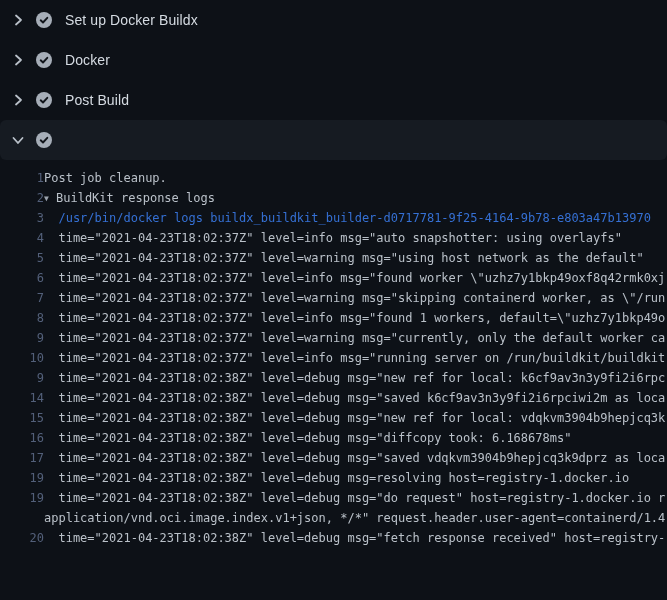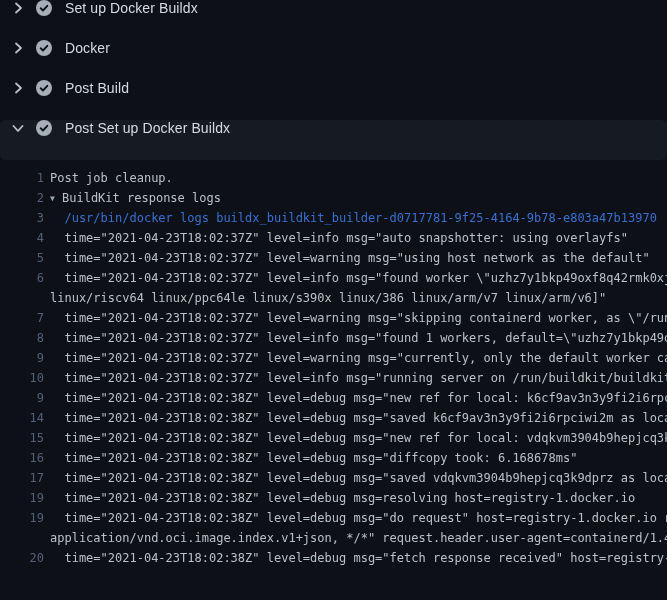--- a/index.html
+++ b/index.html
@@ -4,21 +4,21 @@
 <style>
   html, body { margin: 0; padding: 0; }
   body {
     width: 667px; height: 600px; overflow: hidden;
     background: var(--page-bg, #0d1117);
     font-family: "Liberation Sans", "DejaVu Sans", sans-serif;
   }
   
   .steps { width: 667px; }
   .step {
-    height: 40px; display: flex; align-items: flex-start;
+    height: 40px; display: flex; align-items: center;
     padding-left: 13px; box-sizing: border-box;
     border-radius: 6px; cursor: pointer;
   }
   .step.expanded { background: var(--expanded-row-bg, #161b22); }
   .chev {
     width: 10px; height: 16px; display: flex; align-items: center; justify-content: center;
     margin-right: 13px; color: var(--chevron, #b9c0c9); flex: none;
   }
   .chev svg { display: block; transition: none; }
   .step.expanded .chev svg { transform: rotate(90deg); }
@@ -33,21 +33,21 @@
     padding-top: 8px;
     font-family: "DejaVu Sans Mono", "Liberation Mono", monospace;
     font-size: 12px; line-height: 20px;
   }
   .lrow { display: flex; height: 20px; white-space: pre; flex-wrap: nowrap; }
   .ln {
     flex: 0 0 44px; text-align: right;
     color: var(--line-number, #53607a);
     text-decoration: none; cursor: pointer; user-select: none;
   }
-  .ltext { margin-left: 6px; color: var(--log-text, #bac1c9); }
+  .ltext { color: var(--log-text, #bac1c9); }
   .t-command .txt { color: var(--command-text, #3570d4); }
   .tri {
     display: inline-block; width: 12px; font-size: 8px;
     color: var(--triangle, #9ba3ad); cursor: pointer; vertical-align: 1px;
   }
 </style>
 </head>
 <body>
 
 <div class="steps">
@@ -101,21 +101,20 @@
       <svg width="10" height="12" viewBox="0 0 10 12">
         <path d="M3 1.5 L8 6 L3 10.5" fill="none" stroke="currentColor" stroke-width="1.8" stroke-linecap="round" stroke-linejoin="round"></path>
       </svg>
     </span>
     <span class="check">
       <svg width="16" height="16" viewBox="0 0 16 16">
         <circle cx="8" cy="8" r="8" fill="var(--check-circle-bg, #a6aeb8)"></circle>
         <path d="M4.7 8.3 L7 10.5 L11.3 5.8" fill="none" stroke="var(--check-mark, #11151b)" stroke-width="1.9" stroke-linecap="round" stroke-linejoin="round"></path>
       </svg>
     </span>
-    <span class="slabel">Post Set up Docker Buildx</span>
   </div>
 </div>
 <div class="log">
   <div id="log-body">
   <div class="lrow t-plain">
     <a class="ln">1</a>
     <span class="ltext"><span class="txt">Post job cleanup.</span></span>
   </div>
 
   <div class="lrow t-group">
@@ -136,24 +135,20 @@
   <div class="lrow t-plain">
     <a class="ln">5</a>
     <span class="ltext"><span class="txt">  time="2021-04-23T18:02:37Z" level=warning msg="using host network as the default"</span></span>
   </div>
 
   <div class="lrow t-plain">
     <a class="ln">6</a>
     <span class="ltext"><span class="txt">  time="2021-04-23T18:02:37Z" level=info msg="found worker \"uzhz7y1bkp49oxf8q42rmk0xj</span></span>
   </div>
 
-  <div class="lrow t-wrap">
-    <a class="ln"></a>
-    <span class="ltext"><span class="txt">linux/riscv64 linux/ppc64le linux/s390x linux/386 linux/arm/v7 linux/arm/v6]"</span></span>
-  </div>
 
   <div class="lrow t-plain">
     <a class="ln">7</a>
     <span class="ltext"><span class="txt">  time="2021-04-23T18:02:37Z" level=warning msg="skipping containerd worker, as \"/run</span></span>
   </div>
 
   <div class="lrow t-plain">
     <a class="ln">8</a>
     <span class="ltext"><span class="txt">  time="2021-04-23T18:02:37Z" level=info msg="found 1 workers, default=\"uzhz7y1bkp49o</span></span>
   </div>

